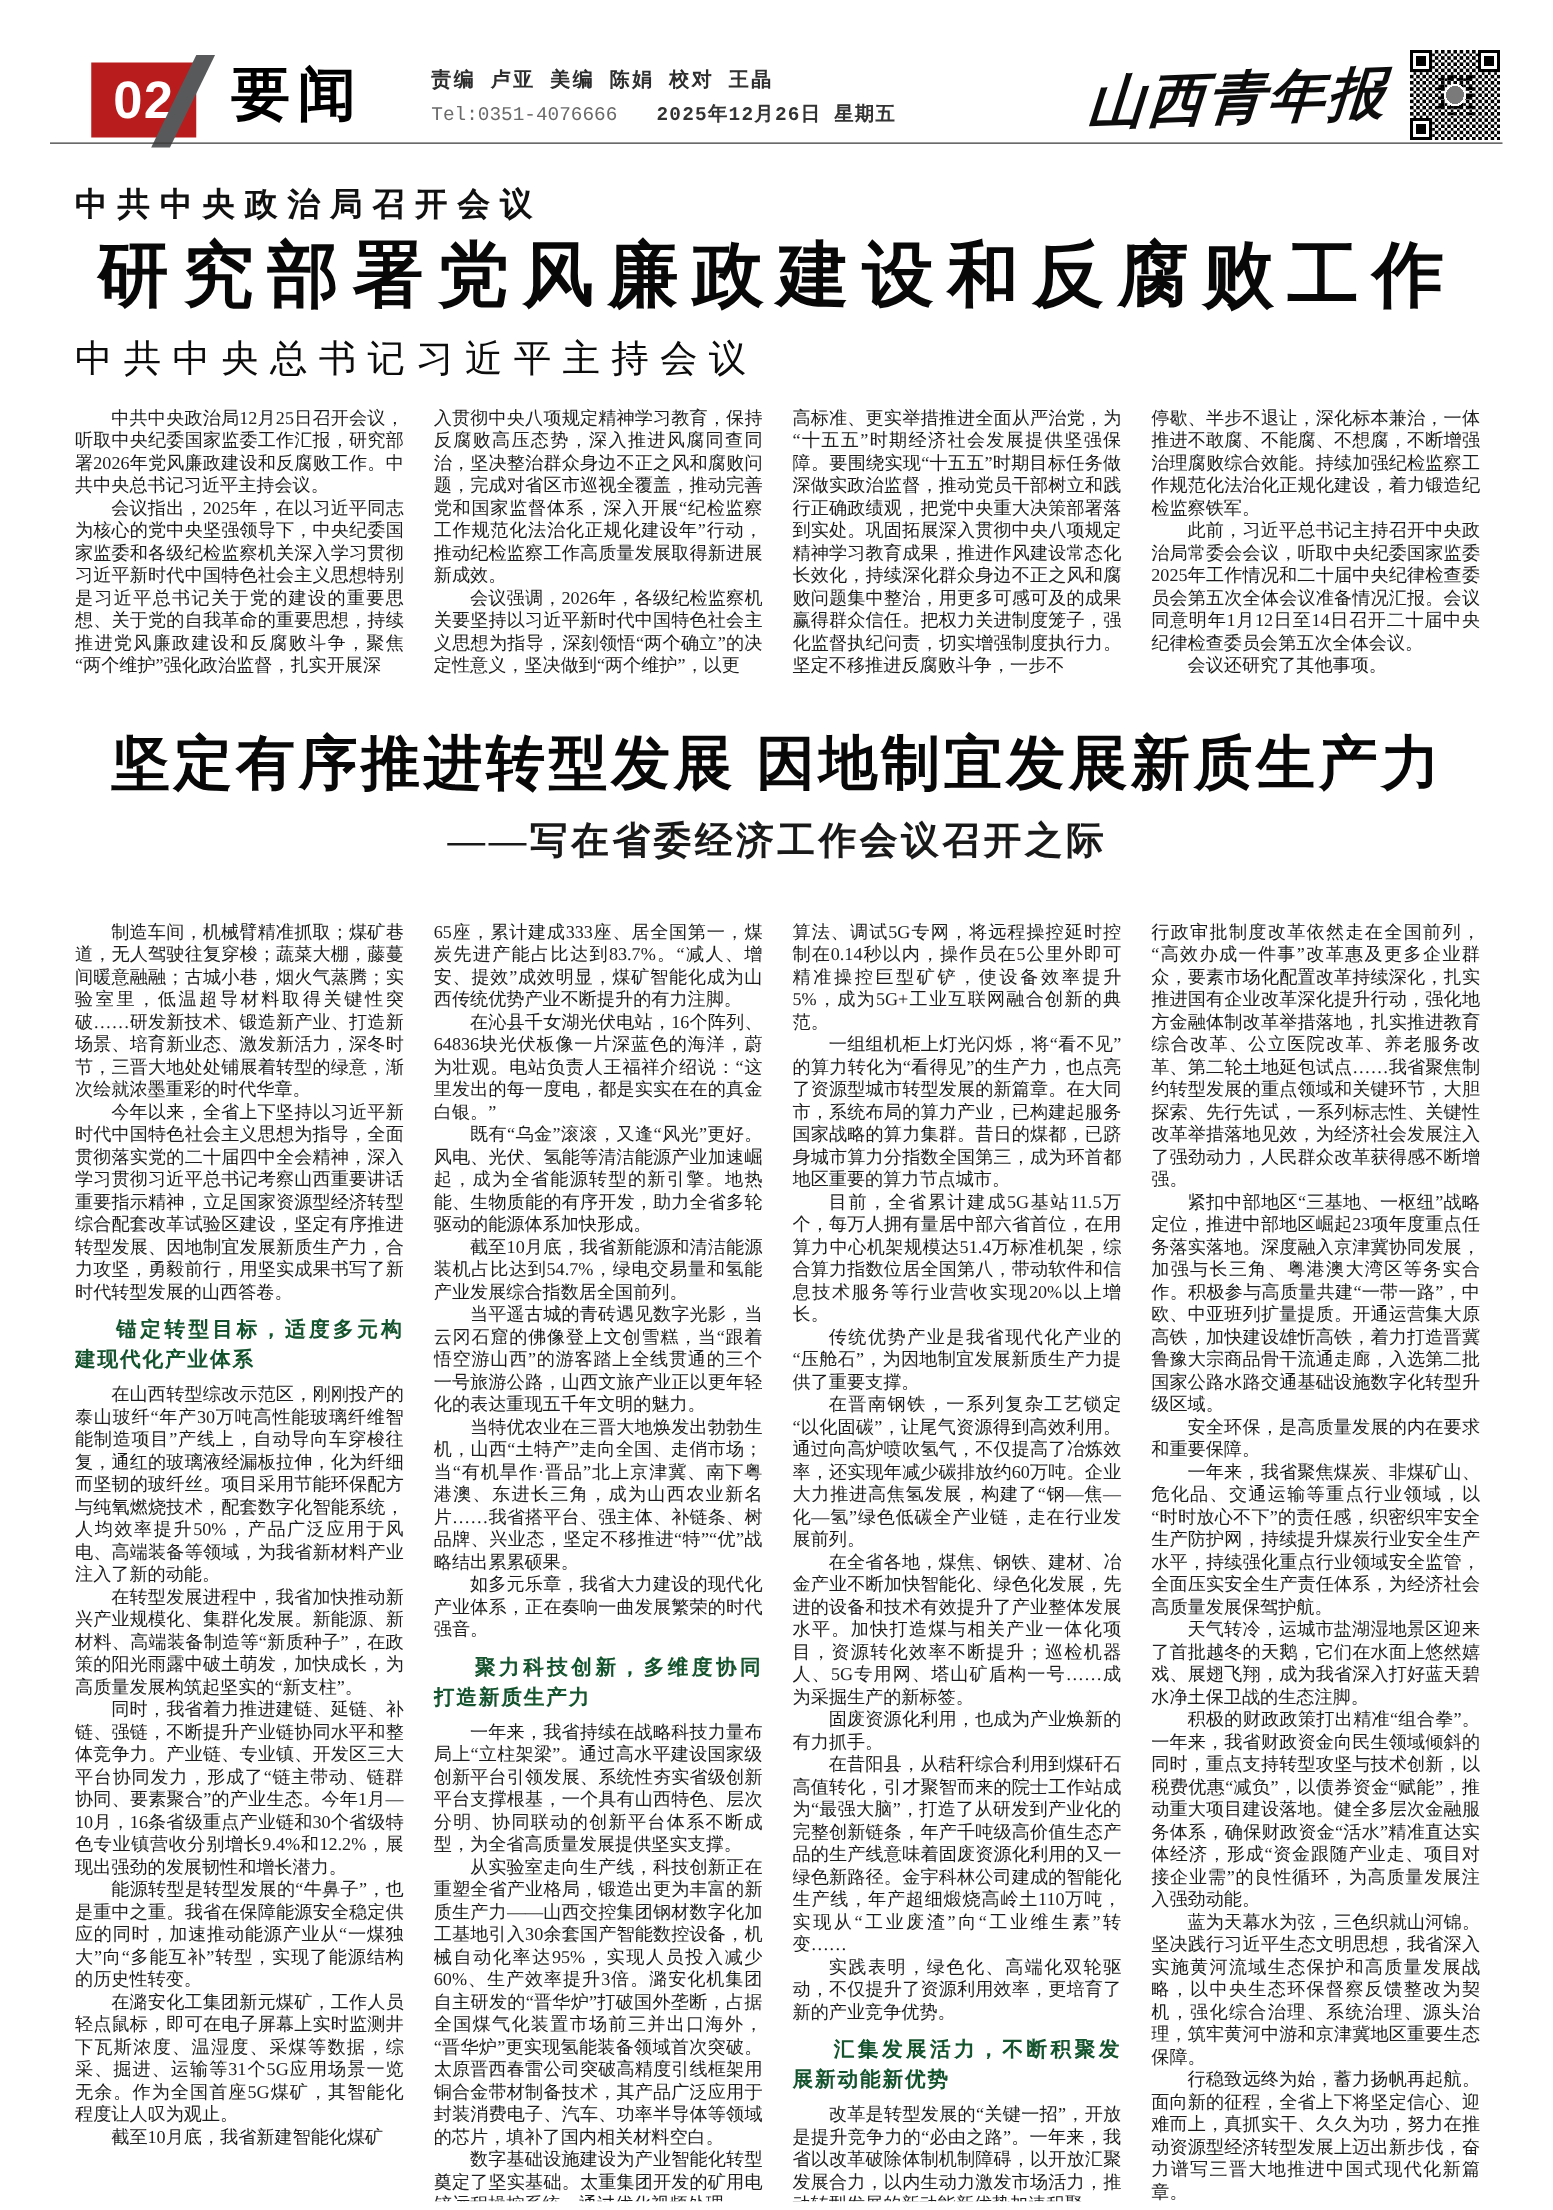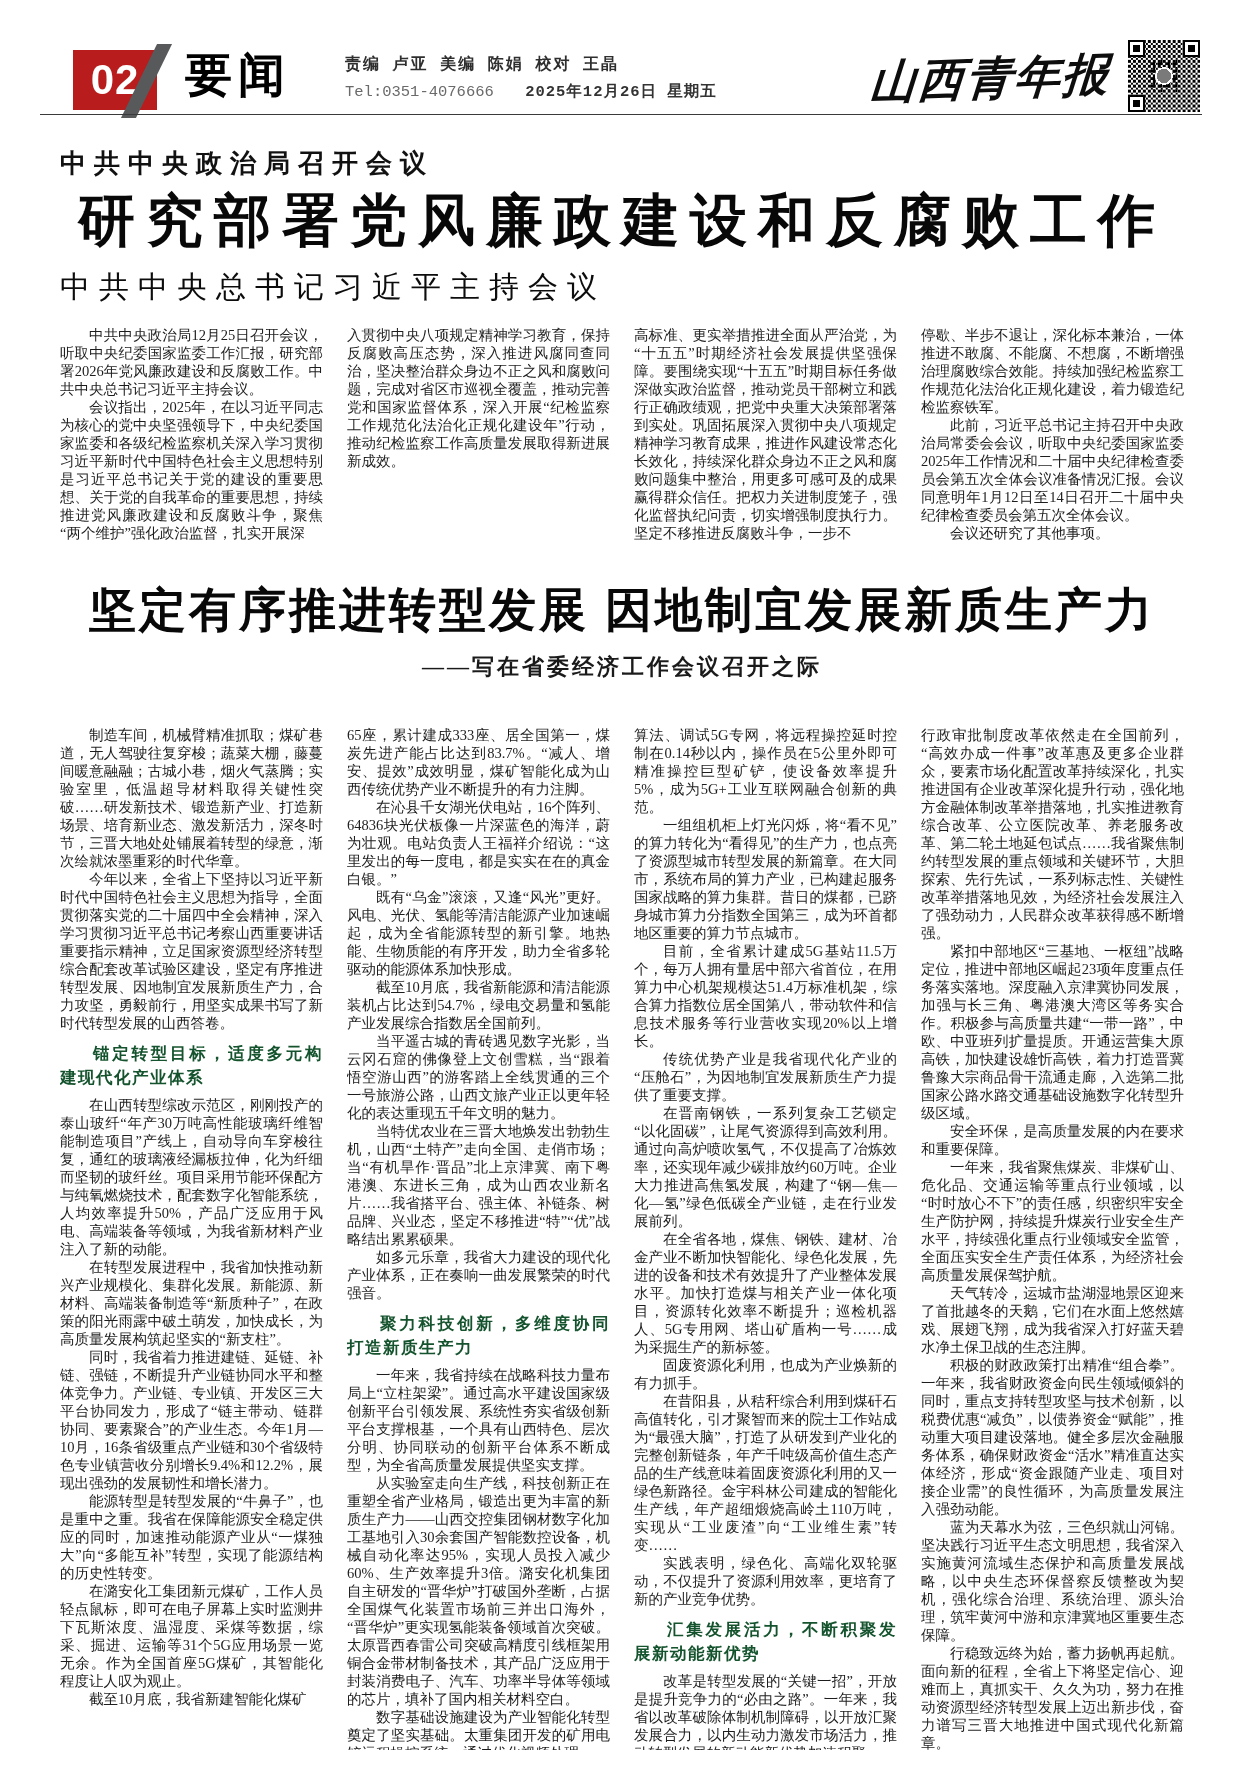--- a/index.html
+++ b/index.html
@@ -25,21 +25,21 @@
 
   
   .kicker{text-align:left;font-family:"Liberation Sans","DejaVu Sans",sans-serif;
           font-weight:800;font-size:26px;letter-spacing:8px;color:#111;}
   .a1-h1{margin:8px 0 0;text-align:center;font-family:"Liberation Sans","DejaVu Sans",sans-serif;
          font-weight:900;font-size:57px;line-height:1.12;letter-spacing:11px;color:#080808;white-space:nowrap;}
   .a1-h2{margin:14px 0 0;font-family:"Liberation Sans","DejaVu Sans",sans-serif;
          font-weight:400;font-size:30px;letter-spacing:9px;color:#0c0c0c;}
   .a2-h1{margin:0;text-align:center;font-family:"Liberation Sans","DejaVu Sans",sans-serif;
          font-weight:900;font-size:47px;line-height:52px;letter-spacing:3px;color:#080808;white-space:nowrap;}
-  .a2-sub{margin:16px 0 0;text-align:center;font-weight:700;font-size:22px;letter-spacing:3px;color:#1a1a1a;}
+  .a2-sub{margin:16px 0 0;text-align:center;font-weight:700;font-size:30px;letter-spacing:3px;color:#1a1a1a;}
 
   .a1{position:absolute;left:60px;top:146px;width:1124px;}
   .a2{position:absolute;left:60px;top:584px;width:1124px;}
 
   .cols{display:flex;gap:24px;text-align:justify;}
   .a1 .cols{margin-top:18px;height:216px;overflow:hidden;}
   .a2 .cols{margin-top:44px;height:1024px;overflow:hidden;}
   .col{flex:1 1 0;min-width:0;overflow:hidden;font-size:14.5px;line-height:18px;color:#1d1d1d;}
 
   .para{margin:0;text-indent:2em;}
@@ -100,20 +100,21 @@
     <div class="kicker">中共中央政治局召开会议</div>
     <h1 class="a1-h1">研究部署党风廉政建设和反腐败工作</h1>
     <h2 class="a1-h2">中共中央总书记习近平主持会议</h2>
     <div class="cols">
       <div class="col">
           <p class="para">中共中央政治局12月25日召开会议，听取中央纪委国家监委工作汇报，研究部署2026年党风廉政建设和反腐败工作。中共中央总书记习近平主持会议。</p>
           <p class="para">会议指出，2025年，在以习近平同志为核心的党中央坚强领导下，中央纪委国家监委和各级纪检监察机关深入学习贯彻习近平新时代中国特色社会主义思想特别是习近平总书记关于党的建设的重要思想、关于党的自我革命的重要思想，持续推进党风廉政建设和反腐败斗争，聚焦“两个维护”强化政治监督，扎实开展深</p>
         </div>
       <div class="col">
           <p class="para cont">入贯彻中央八项规定精神学习教育，保持反腐败高压态势，深入推进风腐同查同治，坚决整治群众身边不正之风和腐败问题，完成对省区市巡视全覆盖，推动完善党和国家监督体系，深入开展“纪检监察工作规范化法治化正规化建设年”行动，推动纪检监察工作高质量发展取得新进展新成效。</p>
+          <p class="para">会议强调，2026年，各级纪检监察机关要坚持以习近平新时代中国特色社会主义思想为指导，深刻领悟“两个确立”的决定性意义，坚决做到“两个维护”，以更</p>
         </div>
       <div class="col">
           <p class="para cont">高标准、更实举措推进全面从严治党，为“十五五”时期经济社会发展提供坚强保障。要围绕实现“十五五”时期目标任务做深做实政治监督，推动党员干部树立和践行正确政绩观，把党中央重大决策部署落到实处。巩固拓展深入贯彻中央八项规定精神学习教育成果，推进作风建设常态化长效化，持续深化群众身边不正之风和腐败问题集中整治，用更多可感可及的成果赢得群众信任。把权力关进制度笼子，强化监督执纪问责，切实增强制度执行力。坚定不移推进反腐败斗争，一步不</p>
         </div>
       <div class="col">
           <p class="para cont">停歇、半步不退让，深化标本兼治，一体推进不敢腐、不能腐、不想腐，不断增强治理腐败综合效能。持续加强纪检监察工作规范化法治化正规化建设，着力锻造纪检监察铁军。</p>
           <p class="para">此前，习近平总书记主持召开中央政治局常委会会议，听取中央纪委国家监委2025年工作情况和二十届中央纪律检查委员会第五次全体会议准备情况汇报。会议同意明年1月12日至14日召开二十届中央纪律检查委员会第五次全体会议。</p>
           <p class="para">会议还研究了其他事项。</p>
         </div>
     </div>

